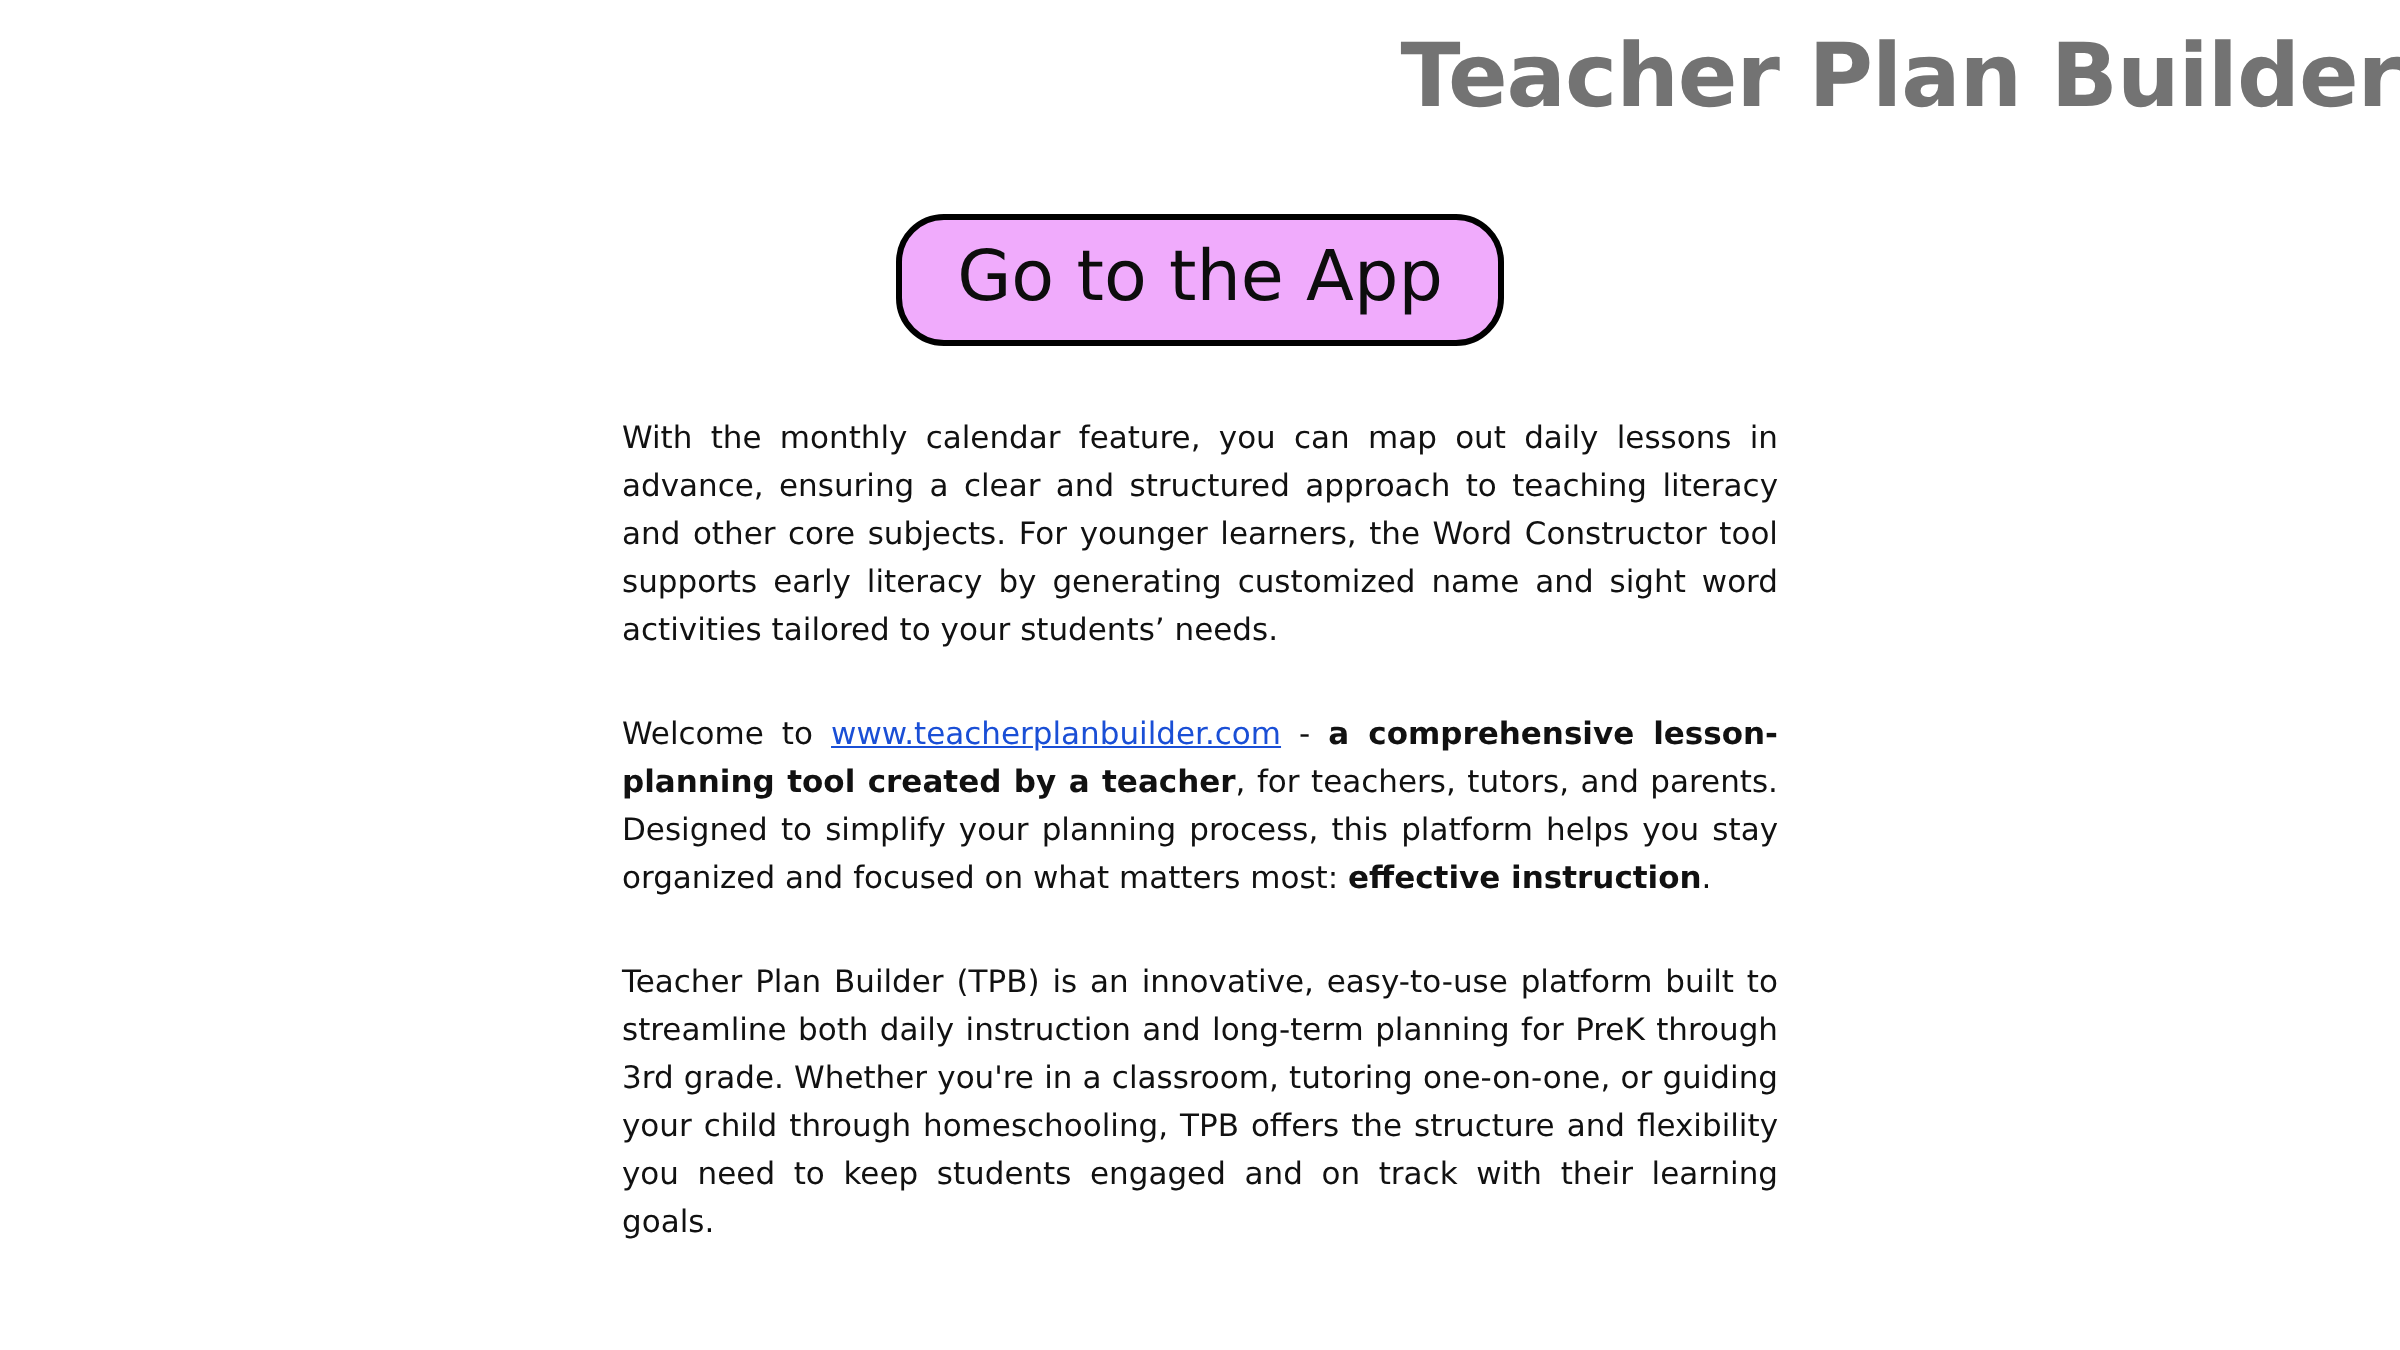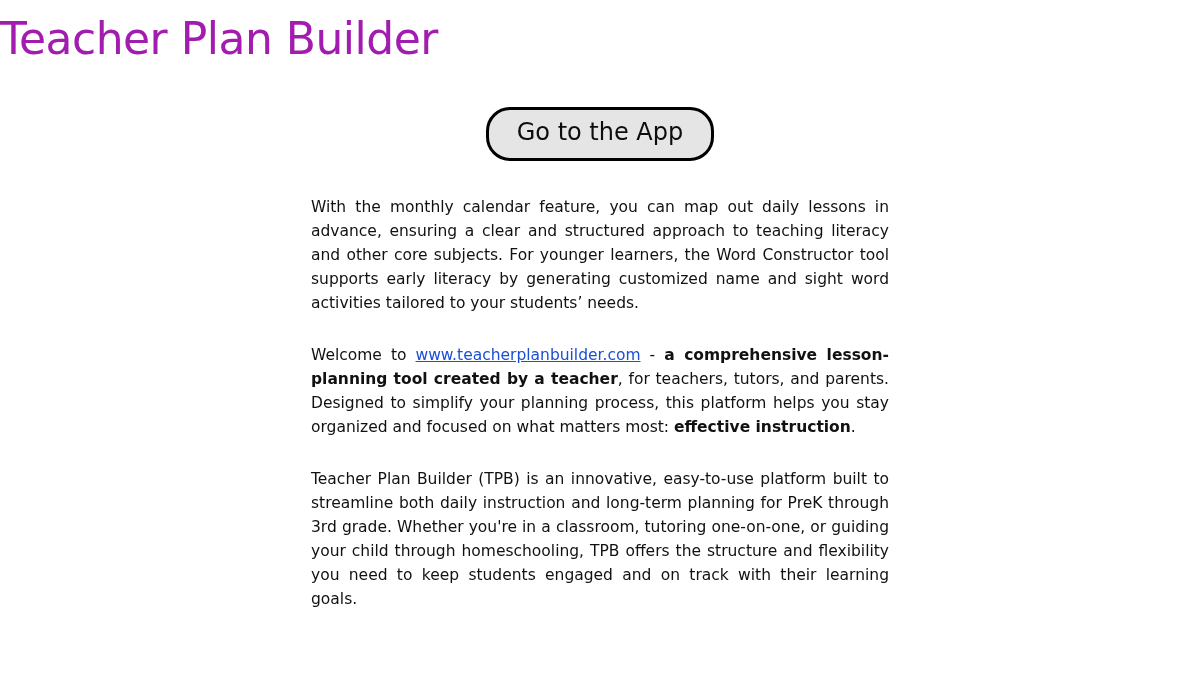--- a/index.html
+++ b/index.html
@@ -14,42 +14,42 @@
     color: #000000;
     overflow: hidden;
   }
   .page {
     width: 1200px;
     height: 675px;
     position: relative;
     box-sizing: border-box;
   }
   .page-title {
-    text-align: left;
+    text-align: right;
     font-family: "DejaVu Sans", sans-serif;
     font-size: 44px;
-    font-weight: 400;
+    font-weight: 700;
     letter-spacing: -0.5px;
     margin: 0;
     padding-top: 13px;
-    color: #a21caf;
+    color: #737373;
   }
   .cta-wrap {
     display: flex;
     justify-content: center;
     margin-top: 43px;
   }
   .cta-button {
     display: inline-block;
-    background: #e5e5e5;
+    background: #f0abfc;
     border: 3px solid #000000;
     border-radius: 24px;
     padding: 9px 28px 11px 28px;
     font-family: "DejaVu Sans", sans-serif;
-    font-size: 24px;
+    font-size: 35px;
     font-weight: 400;
     color: #0d0d0d;
     line-height: 1.15;
     cursor: pointer;
     text-decoration: none;
   }
   .content {
     width: 578px;
     margin: 0 auto;
     padding-top: 34px;

